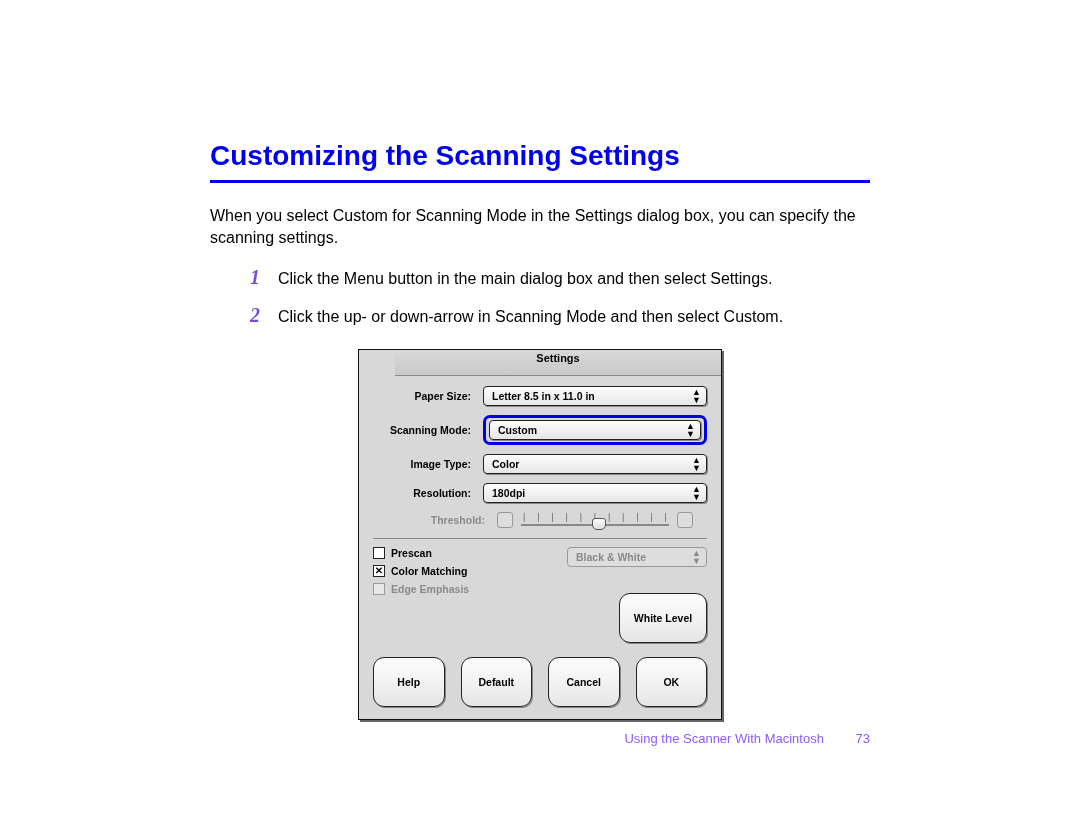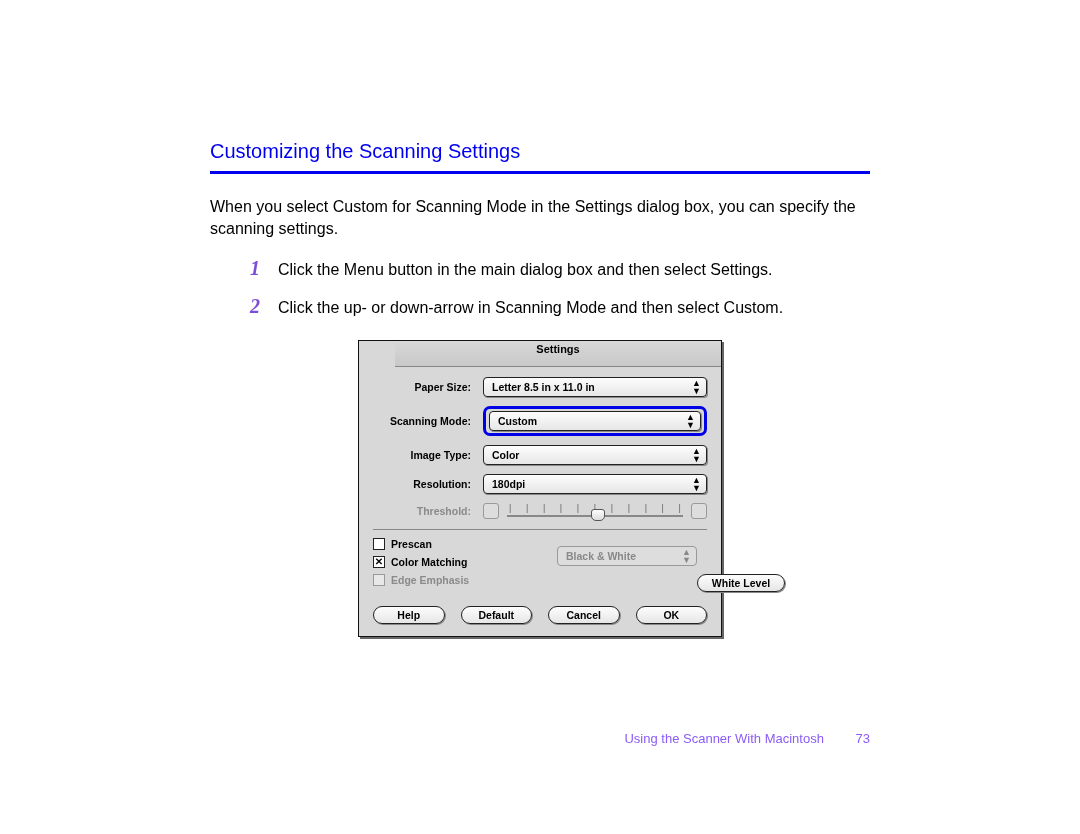--- a/index.html
+++ b/index.html
@@ -10,22 +10,22 @@
     background: #fff;
     font-family: Arial, Helvetica, sans-serif;
     color: #000;
     position: relative;
   }
   .page {
     padding: 140px 210px 0 210px;
   }
   .heading {
     color: #0000EE;
-    font-size: 20px;
-    font-weight: normal;
+    font-size: 28px;
+    font-weight: bold;
     margin: 0 0 8px 0;
   }
   .rule {
     border: none;
     border-top: 3px solid #0000EE;
     margin: 0 0 22px 0;
   }
   .intro {
     font-size: 16px;
     line-height: 1.35;
@@ -119,21 +119,21 @@
   .highlight-ring {
     border: 3px solid #0000E6;
     border-radius: 7px;
     padding: 2px 3px;
     display: flex;
     flex: 1;
   }
   .slider-row {
     display: flex;
     align-items: center;
-    margin: 6px 0 10px;
+    margin: 6px 14px 10px;
   }
   .slider-btn {
     width: 16px; height: 16px;
     background: linear-gradient(#fdfdfd,#e6e6e6);
     border: 1px solid #222;
     border-radius: 3px;
     box-shadow: 1px 1px 0 #888;
   }
   .slider-btn.disabled-btn{
     background:#ddd;border-color:#999;box-shadow:none;
@@ -184,21 +184,21 @@
     text-align: center;
     font-weight: bold;
   }
   .checkbox.checked::before { content: "✕"; font-size:10px; }
   .checkbox.disabled-cb{ border-color:#999; background:#e8e8e8; }
   .check-label { font-weight: bold; font-size: 10.5px; }
   .pill-btn {
     display: inline-block;
     min-width: 70px;
     text-align: center;
-    padding: 2px 10px;
+    padding: 18px 10px;
     background: linear-gradient(#fdfdfd,#e6e6e6);
     border: 1px solid #222;
     border-radius: 11px;
     box-shadow: 1px 1px 0 #888;
     font-weight: bold;
     font-size: 10.5px;
   }
   .btn-row {
     display: flex;
     justify-content: space-between;
@@ -306,21 +306,21 @@
             </div>
             <div class="check-row">
               <div class="checkbox checked"></div>
               <div class="check-label">Color Matching</div>
             </div>
             <div class="check-row">
               <div class="checkbox disabled-cb"></div>
               <div class="check-label disabled">Edge Emphasis</div>
             </div>
           </div>
-          <div style="width:150px; display:flex; flex-direction:row; align-items:flex-end;">
+          <div style="width:150px; display:flex; flex-direction:column; align-items:flex-end;">
             <div class="dropdown disabled-dd" style="width:140px; flex:none; margin-bottom:26px;">
               <span>Black &amp; White</span>
               <span class="arrows">▲<br>▼</span>
             </div>
             <div class="pill-btn" style="min-width:88px;">White Level</div>
           </div>
         </div>
 
         <div class="btn-row">
           <div class="pill-btn">Help</div>

